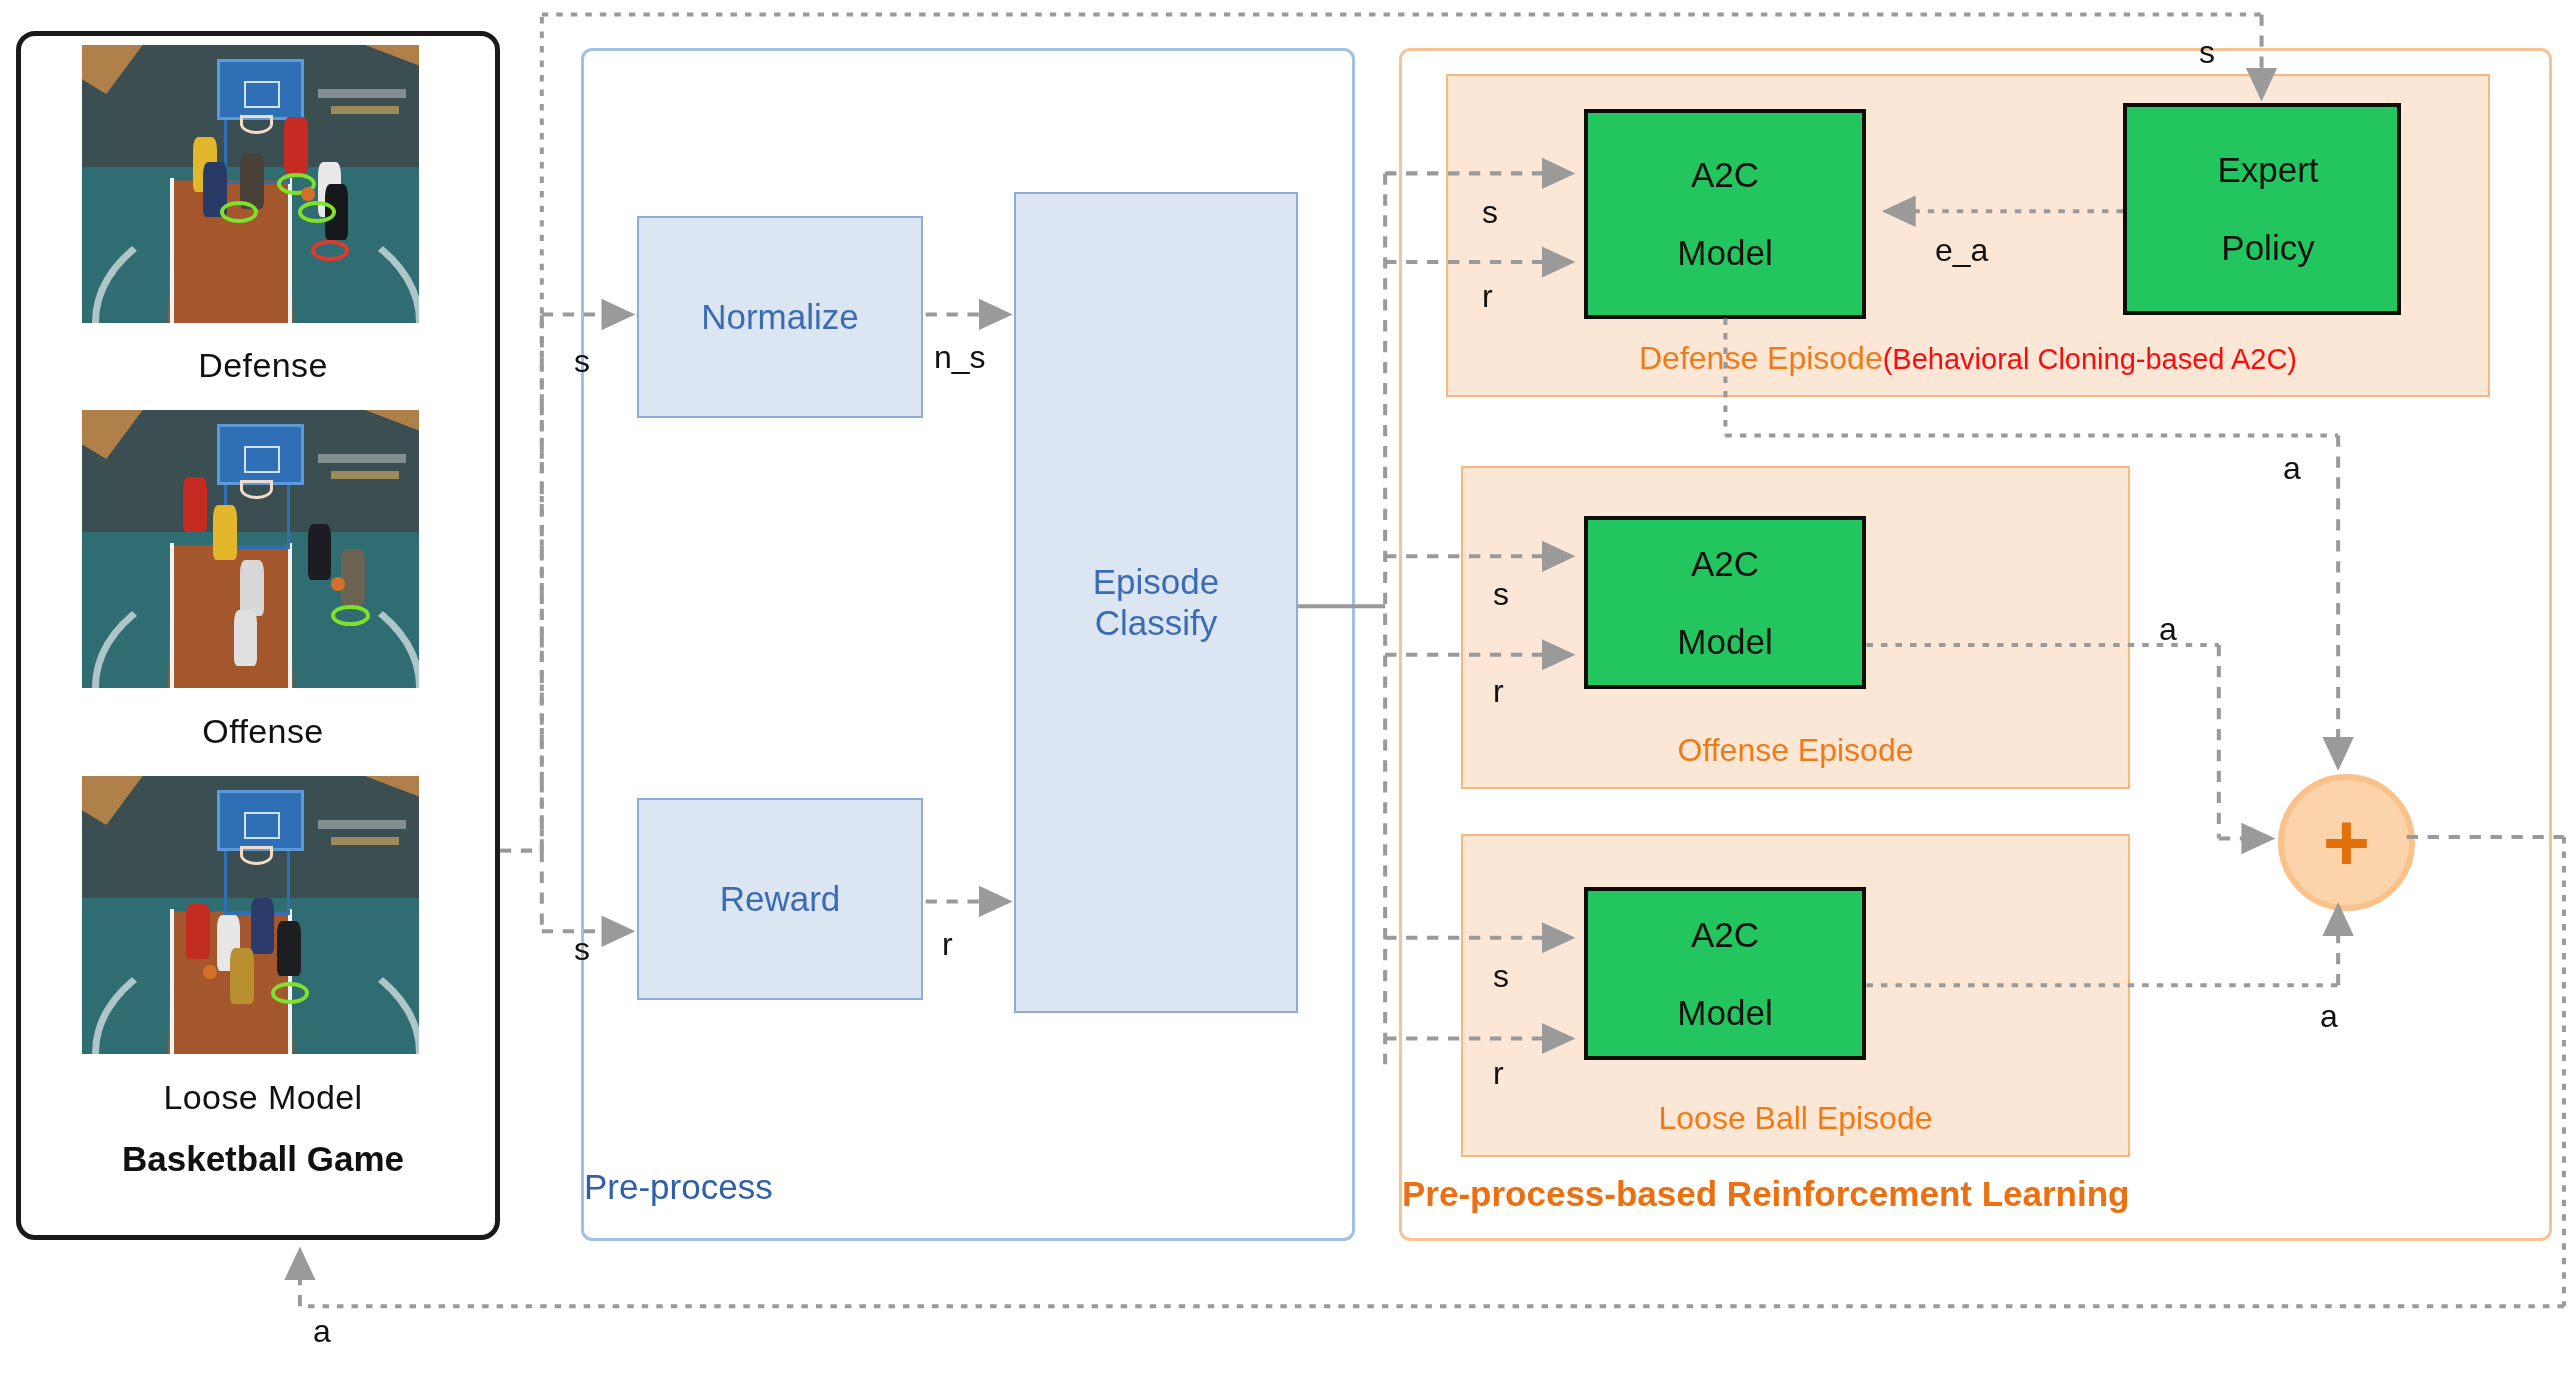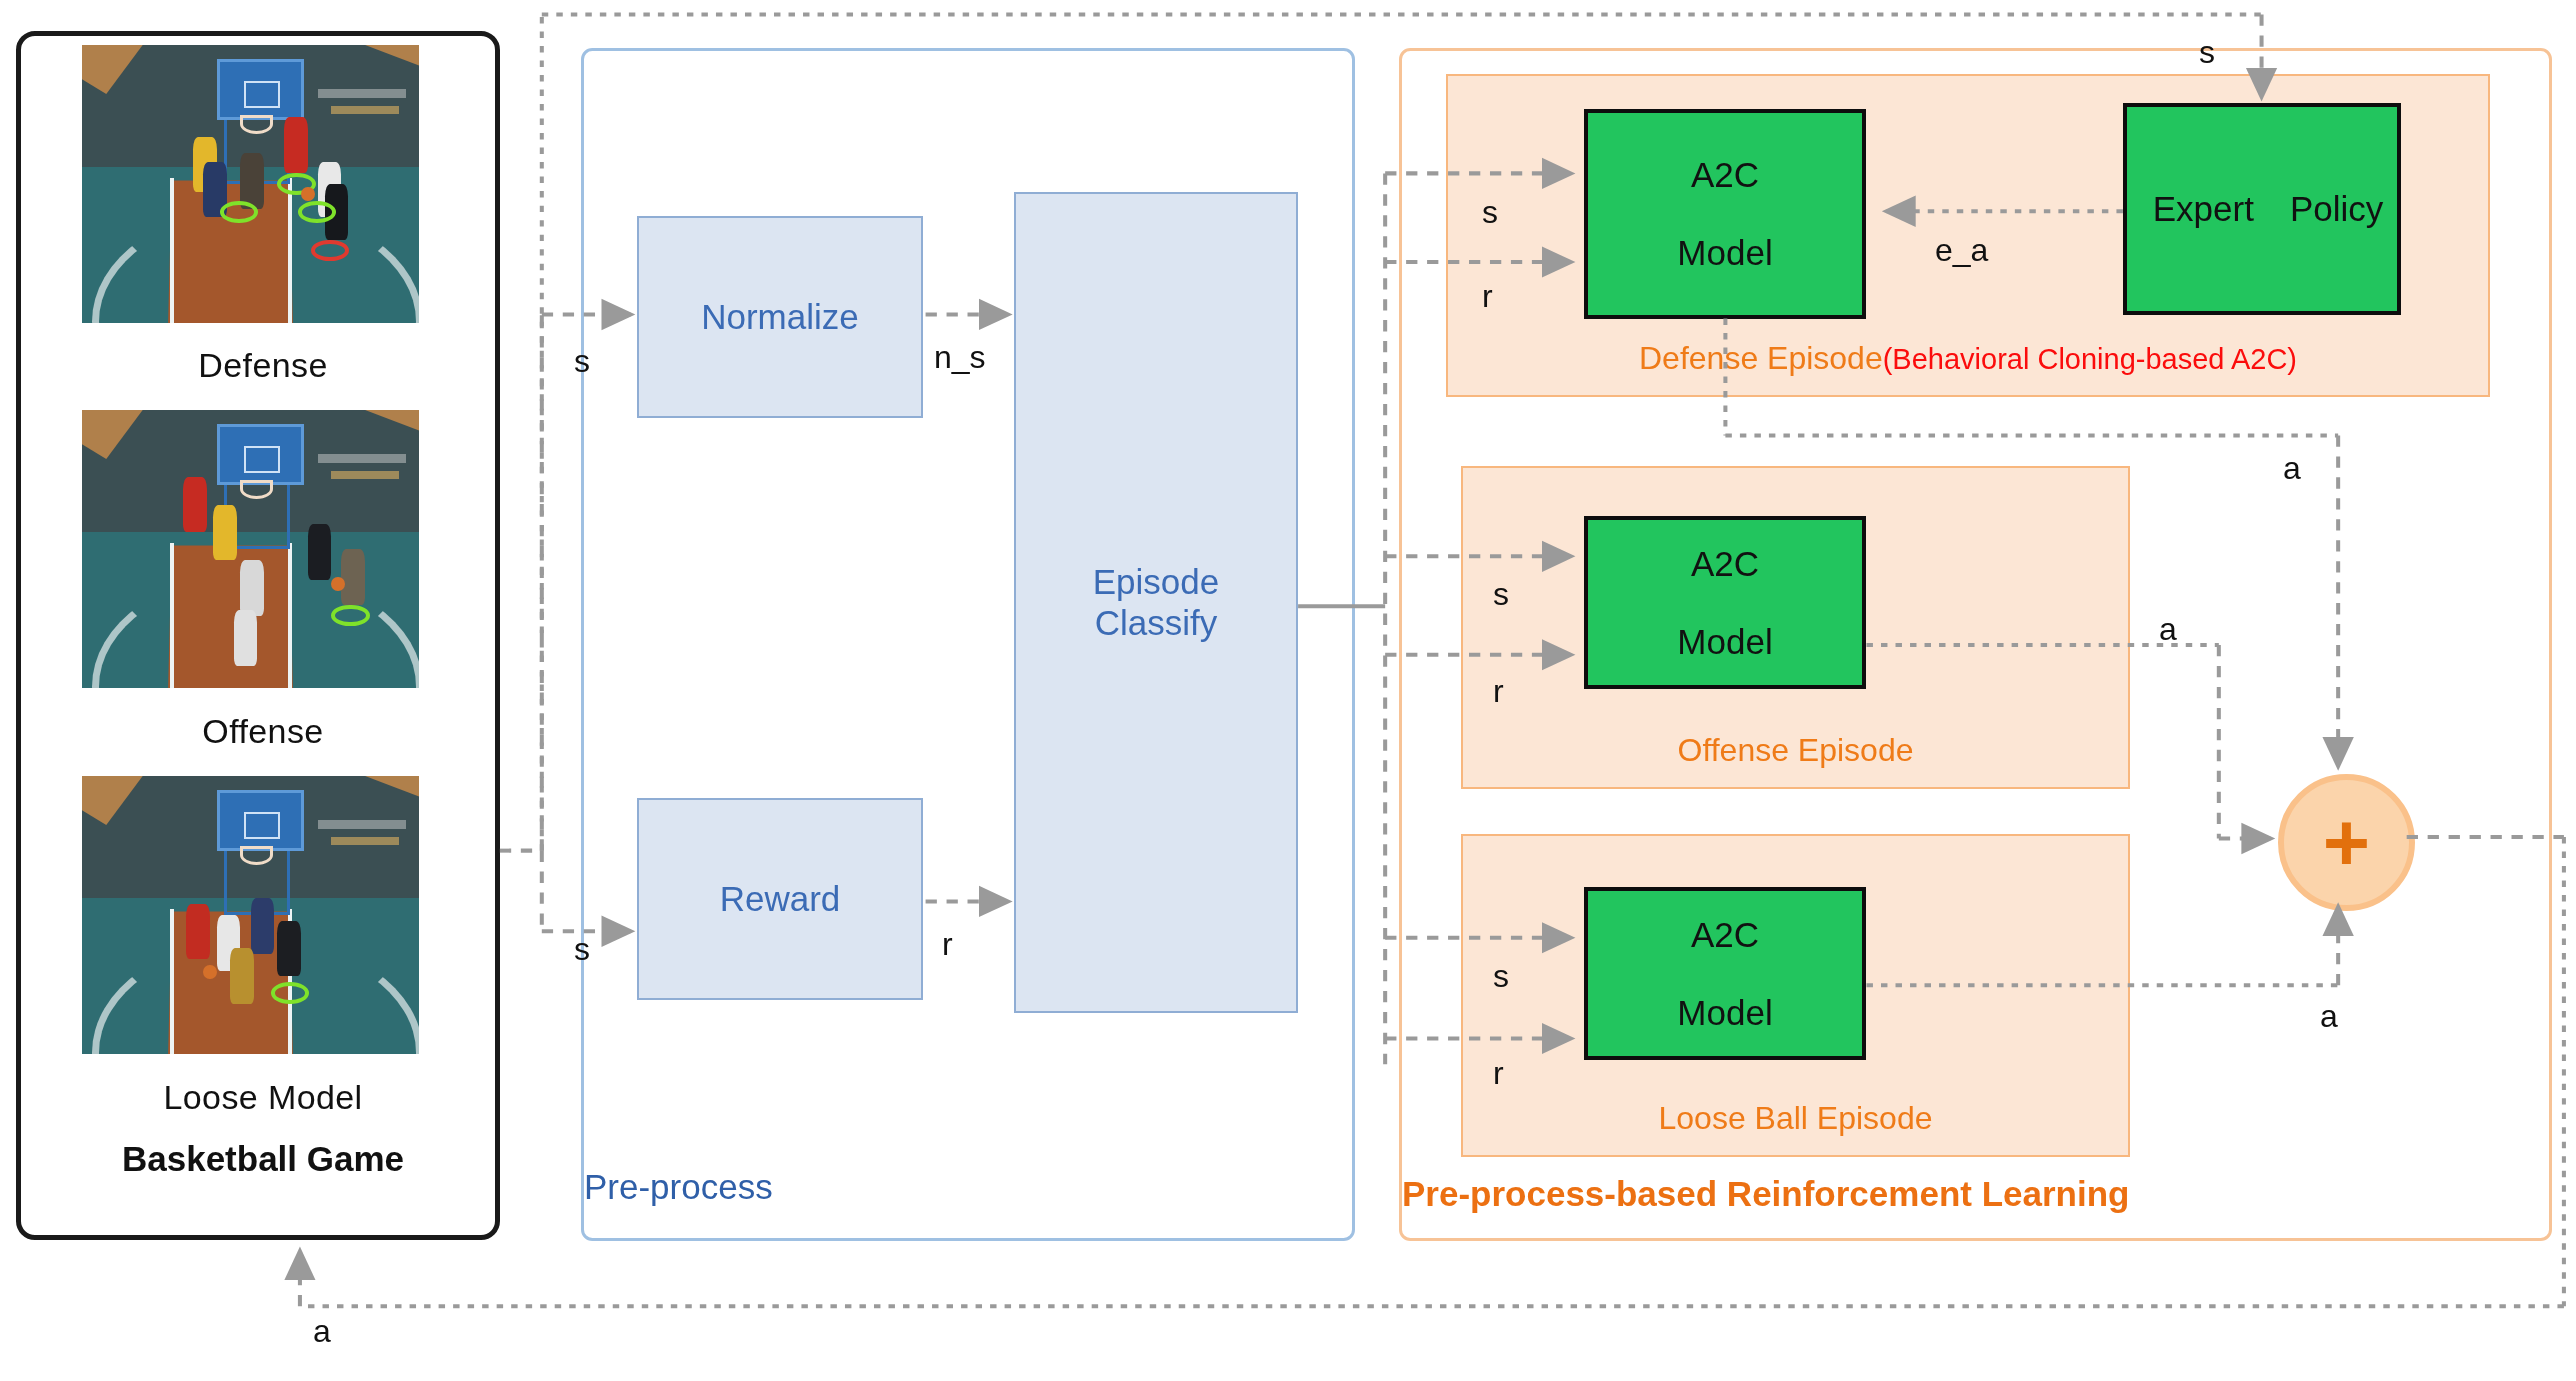--- a/index.html
+++ b/index.html
@@ -189,21 +189,21 @@
 
   <div class="epanel" style="left:1446px;top:74px;width:1044px;height:323px;">
     <div class="epanel-label" style="bottom:18px;">
       <span>Defense  Episode</span><span class="sub">(Behavioral Cloning-based A2C)</span>
     </div>
   </div>
   <div class="blackbox" style="left:1584px;top:109px;width:282px;height:210px;flex-direction:column;">
     <span>A2C</span>
     <span>Model</span>
   </div>
-  <div class="blackbox" style="left:2123px;top:103px;width:278px;height:212px;flex-direction:row;padding-left:12px;">
+  <div class="blackbox" style="left:2123px;top:103px;width:278px;height:212px;flex-direction:column;padding-left:12px;">
     <span>Expert</span>
     <span>Policy</span>
   </div>
 
   <div class="epanel" style="left:1461px;top:466px;width:669px;height:323px;">
     <div class="epanel-label" style="bottom:18px;">
       <span>Offense  Episode</span>
     </div>
   </div>
   <div class="blackbox" style="left:1584px;top:516px;width:282px;height:173px;flex-direction:column;">

